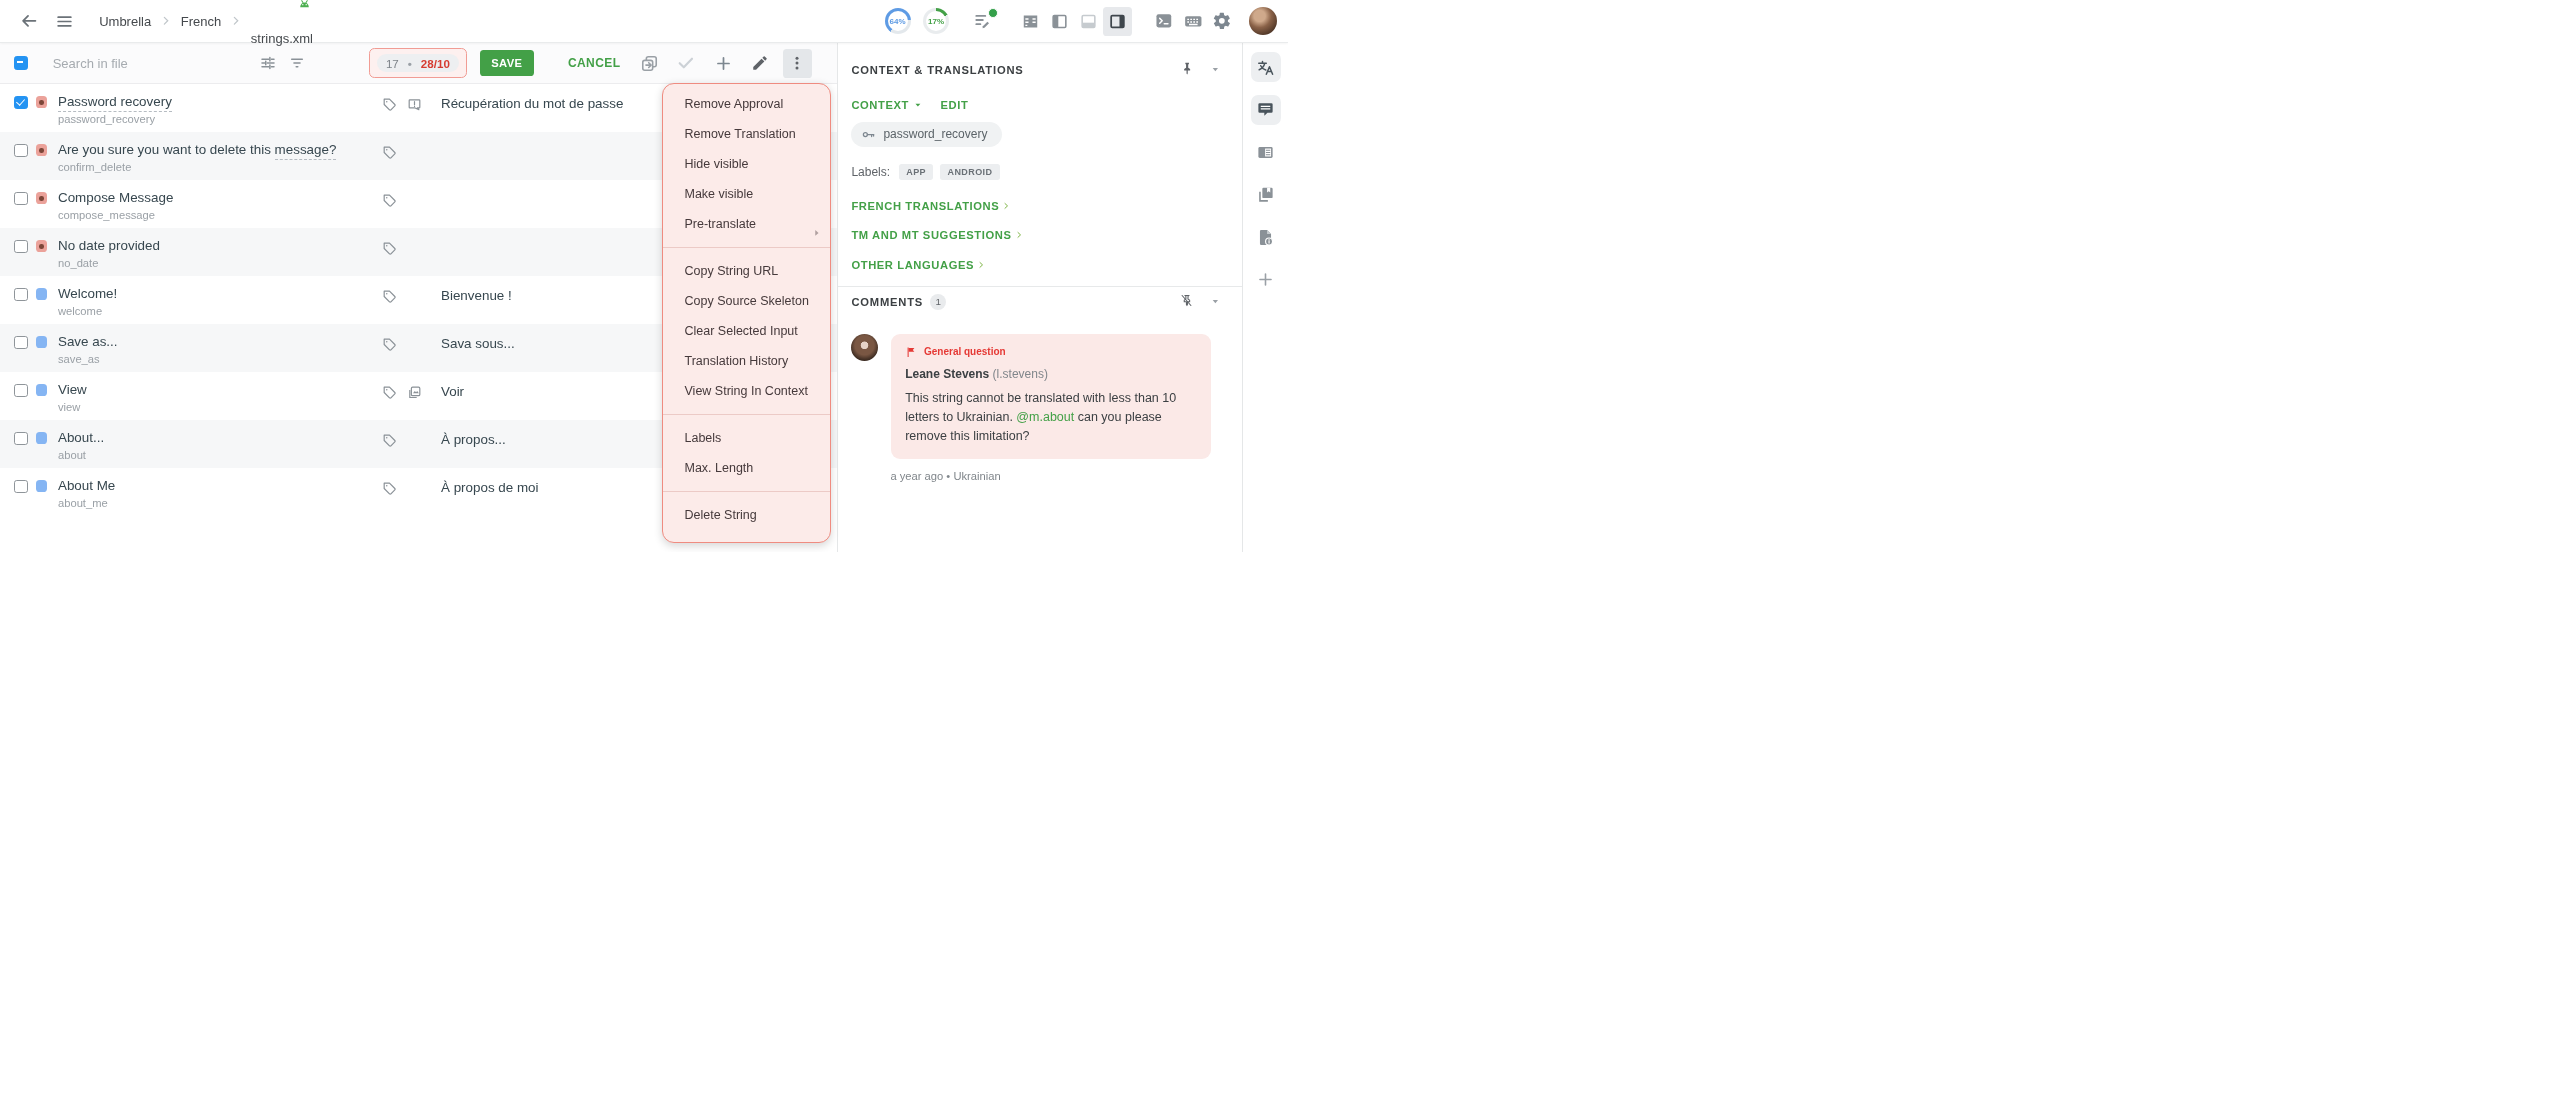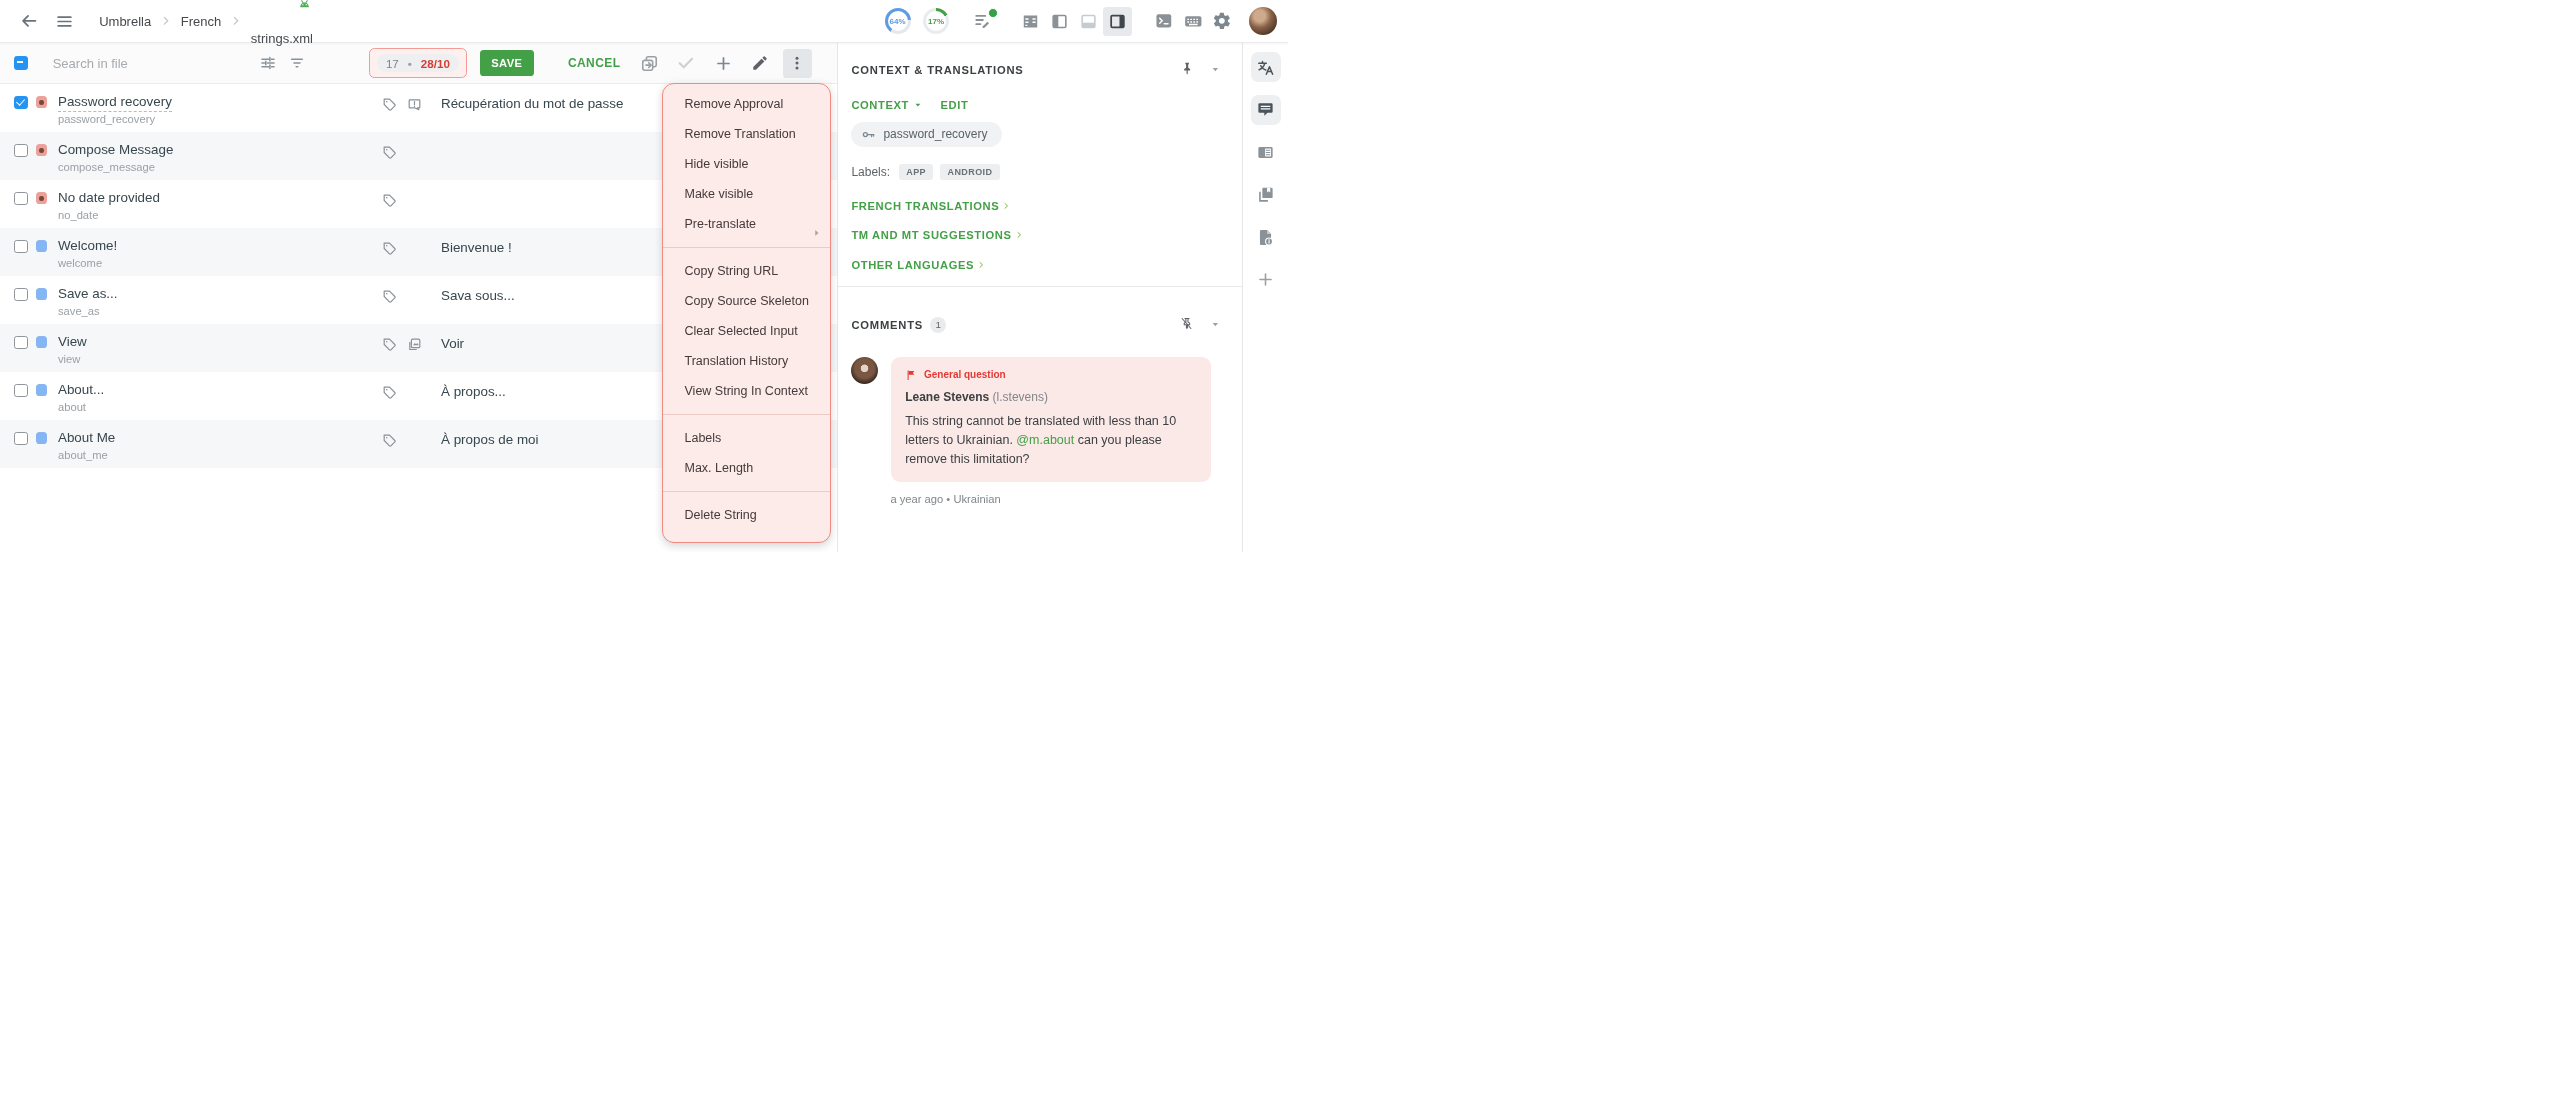--- a/index.html
+++ b/index.html
@@ -102,21 +102,21 @@
     display:flex; align-items:center; gap:3.6px; }
   .key-pill { margin-top:10.7px; display:inline-flex; align-items:center; gap:7.2px; background:#f0f2f3;
     border-radius:13.4px; padding:5.4px 14.3px 5.4px 9.8px; font-size:12px; color:#5b6368; }
   .labels-row { margin-top:17px; display:flex; align-items:center; gap:7.2px; }
   .labels-cap { font-size:12px; color:#5f6368; margin-right:1.8px; }
   .label-pill { background:#eceef0; border-radius:2.7px; padding:2.7px 7.2px; font-size:9px; font-weight:700;
     letter-spacing:0.4px; color:#6a7076; }
   .sections { margin-top:18px; }
   .section-row { display:flex; align-items:center; gap:2px; margin-bottom:13.4px; cursor:pointer; }
   .p-divider { border-top:0.9px solid #e7e9ea; margin:3.6px 0 0 -13.4px; width:404px; }
-  .c-head { display:flex; align-items:center; margin-top:29px; }
+  .c-head { display:flex; align-items:center; margin-top:6px; }
   .c-title { font-size:11.2px; font-weight:700; letter-spacing:0.8px; color:#3c4043; }
   .c-badge { width:16px; height:16px; border-radius:50%; background:#e9ebed; color:#5f6368;
     font-size:9.8px; display:flex; align-items:center; justify-content:center; margin-left:7.2px; }
   .comment { display:flex; margin-top:23px; }
   .c-avatar { width:27px; height:27px; border-radius:50%; flex:0 0 auto;
     background:radial-gradient(circle at 50% 42%, #e6d2c6 0 17%, #7a5743 20% 46%, #3c2b21 72%); }
   .c-card { margin-left:12.5px; background:#fbe9e7; border-radius:9px; padding:11.6px 14.3px 13.4px; width:320px; }
   .c-type { display:flex; align-items:center; gap:6.3px; color:#e53935; font-size:10px;font-weight:bold; }
   .c-name-row { margin-top:9px; font-size:12px; }
   .c-name { font-weight:700; color:#3c4043; }
@@ -315,20 +315,38 @@
               </svg>
       <svg class="ic-issue" width="15" height="15" viewBox="0 0 24 24" fill="none" stroke="#8a9197" stroke-width="1.9">
                 <path d="M4.5 4.5h15a1 1 0 011 1v11a1 1 0 01-1 1h-3l2.5 2.8-6-2.8h-8.5a1 1 0 01-1-1v-11a1 1 0 011-1z" stroke-linejoin="round"></path>
                 <path d="M12 7.5v5M12 15v.2" stroke-linecap="round"></path>
               </svg>
 
     </div>
     <div class="trans">Récupération du mot de passe</div>
   </div>
 
+  <div class="row">
+    <span class="cb"></span>
+    <span class="dot red">
+              <span class="core"></span>
+            </span>
+    <div class="src">
+      <div class="title"><span class="t-plain">Are you sure you want to delete this </span><span class="t-dash">message?</span></div>
+      <div class="key">confirm_delete</div>
+    </div>
+    <div class="row-icons">
+      <svg class="ic-tag" width="15" height="15" viewBox="0 0 24 24" fill="none" stroke="#8a9197" stroke-width="1.9">
+                <path d="M3.5 3.5H12l8.5 8.5a1.6 1.6 0 010 2.3l-6.2 6.2a1.6 1.6 0 01-2.3 0L3.5 12z" stroke-linejoin="round"></path>
+                <circle cx="7.6" cy="7.6" r="1.2" fill="#8a9197" stroke="none"></circle>
+              </svg>
+
+    </div>
+    <div class="trans"></div>
+  </div>
 
   <div class="row">
     <span class="cb"></span>
     <span class="dot red">
               <span class="core"></span>
             </span>
     <div class="src">
       <div class="title"><span class="t-plain">Compose Message</span></div>
       <div class="key">compose_message</div>
     </div>

